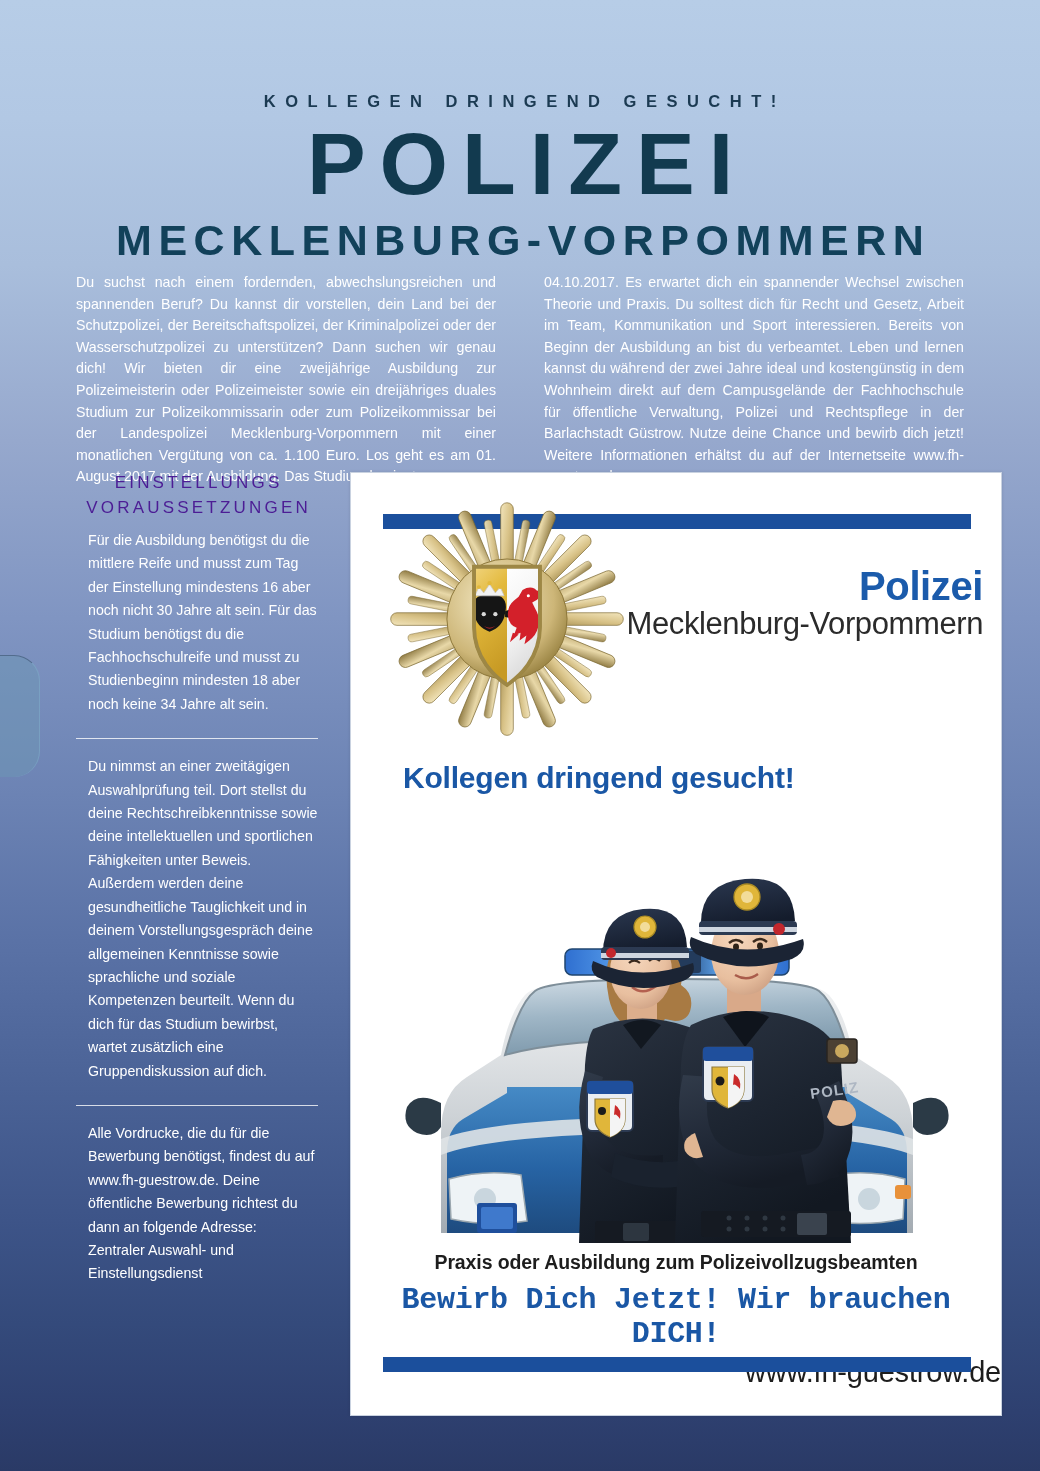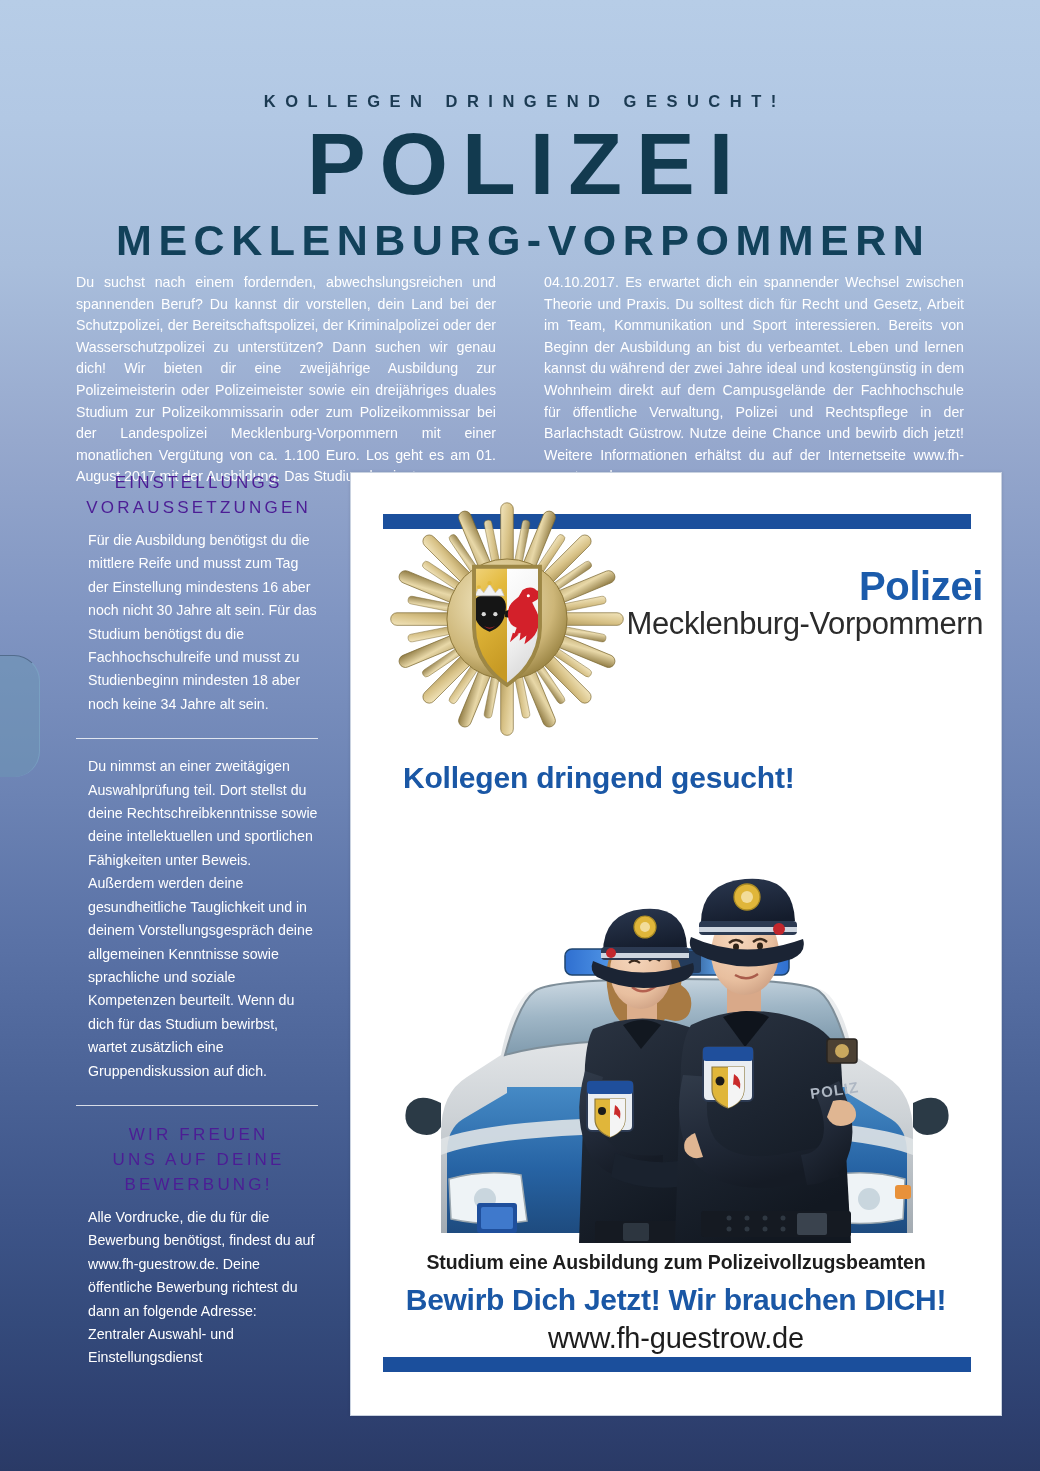--- a/index.html
+++ b/index.html
@@ -219,26 +219,28 @@
     font-weight: bold;
     color: #1d1d1d;
     letter-spacing: -0.1px;
   }
   .foot-line2 {
     font-size: 30px;
     font-weight: bold;
     color: #1a57a5;
     margin-top: 9px;
     letter-spacing: -0.3px;
+    font-family: Liberation Mono, monospace;
   }
   .foot-line3 {
     font-size: 29px;
     color: #1d1d1d;
     margin-top: 5px;
     letter-spacing: -0.2px;
+    text-align: right;
   }
 </style>
 </head>
 <body>
 
 <div class="page">
 
   <div class="side-tab"></div>
 
   <div class="kicker">KOLLEGEN DRINGEND GESUCHT!</div>
@@ -262,25 +264,20 @@
 
     <div class="divider"></div>
 
     <div>
       <div class="sec-body">Du nimmst an einer zweitägigen Auswahlprüfung teil. Dort stellst du deine Rechtschreibkenntnisse sowie deine intellektuellen und sportlichen Fähigkeiten unter Beweis. Außerdem werden deine gesundheitliche Tauglichkeit und in deinem Vorstellungsgespräch deine allgemeinen Kenntnisse sowie sprachliche und soziale Kompetenzen beurteilt. Wenn du dich für das Studium bewirbst, wartet zusätzlich eine Gruppendiskussion auf dich.</div>
     </div>
 
     <div class="divider"></div>
 
     <div>
-      <div class="sec-head">
-        <div>WIR FREUEN</div>
-        <div>UNS AUF DEINE</div>
-        <div>BEWERBUNG!</div>
-      </div>
       <div class="sec-body">Alle Vordrucke, die du für die Bewerbung benötigst, findest du auf www.fh-guestrow.de. Deine öffentliche Bewerbung richtest du dann an folgende Adresse:</div>
       <div class="sec-body">Zentraler Auswahl- und Einstellungsdienst</div>
 
     </div>
   </div>
 
   <div class="poster">
 
     <div class="poster-bar top"></div>
 
@@ -659,21 +656,21 @@
               <circle cx="386" cy="426" r="2.5"></circle>
             <circle cx="404" cy="415" r="2.5"></circle>
               <circle cx="404" cy="426" r="2.5"></circle>
           </g>
           <rect x="418" y="410" width="30" height="22" rx="2" fill="#3a434e"></rect>
         </g>
       </svg>
     </div>
 
     <div class="poster-foot">
-      <div class="foot-line1">Studium eine Ausbildung zum Polizeivollzugsbeamten</div>
+      <div class="foot-line1">Praxis oder Ausbildung zum Polizeivollzugsbeamten</div>
       <div class="foot-line2">Bewirb Dich Jetzt! Wir brauchen DICH!</div>
       <div class="foot-line3">www.fh-guestrow.de</div>
     </div>
 
     <div class="poster-bar bottom"></div>
   </div>
 
 </div>
 
 </body></html>

